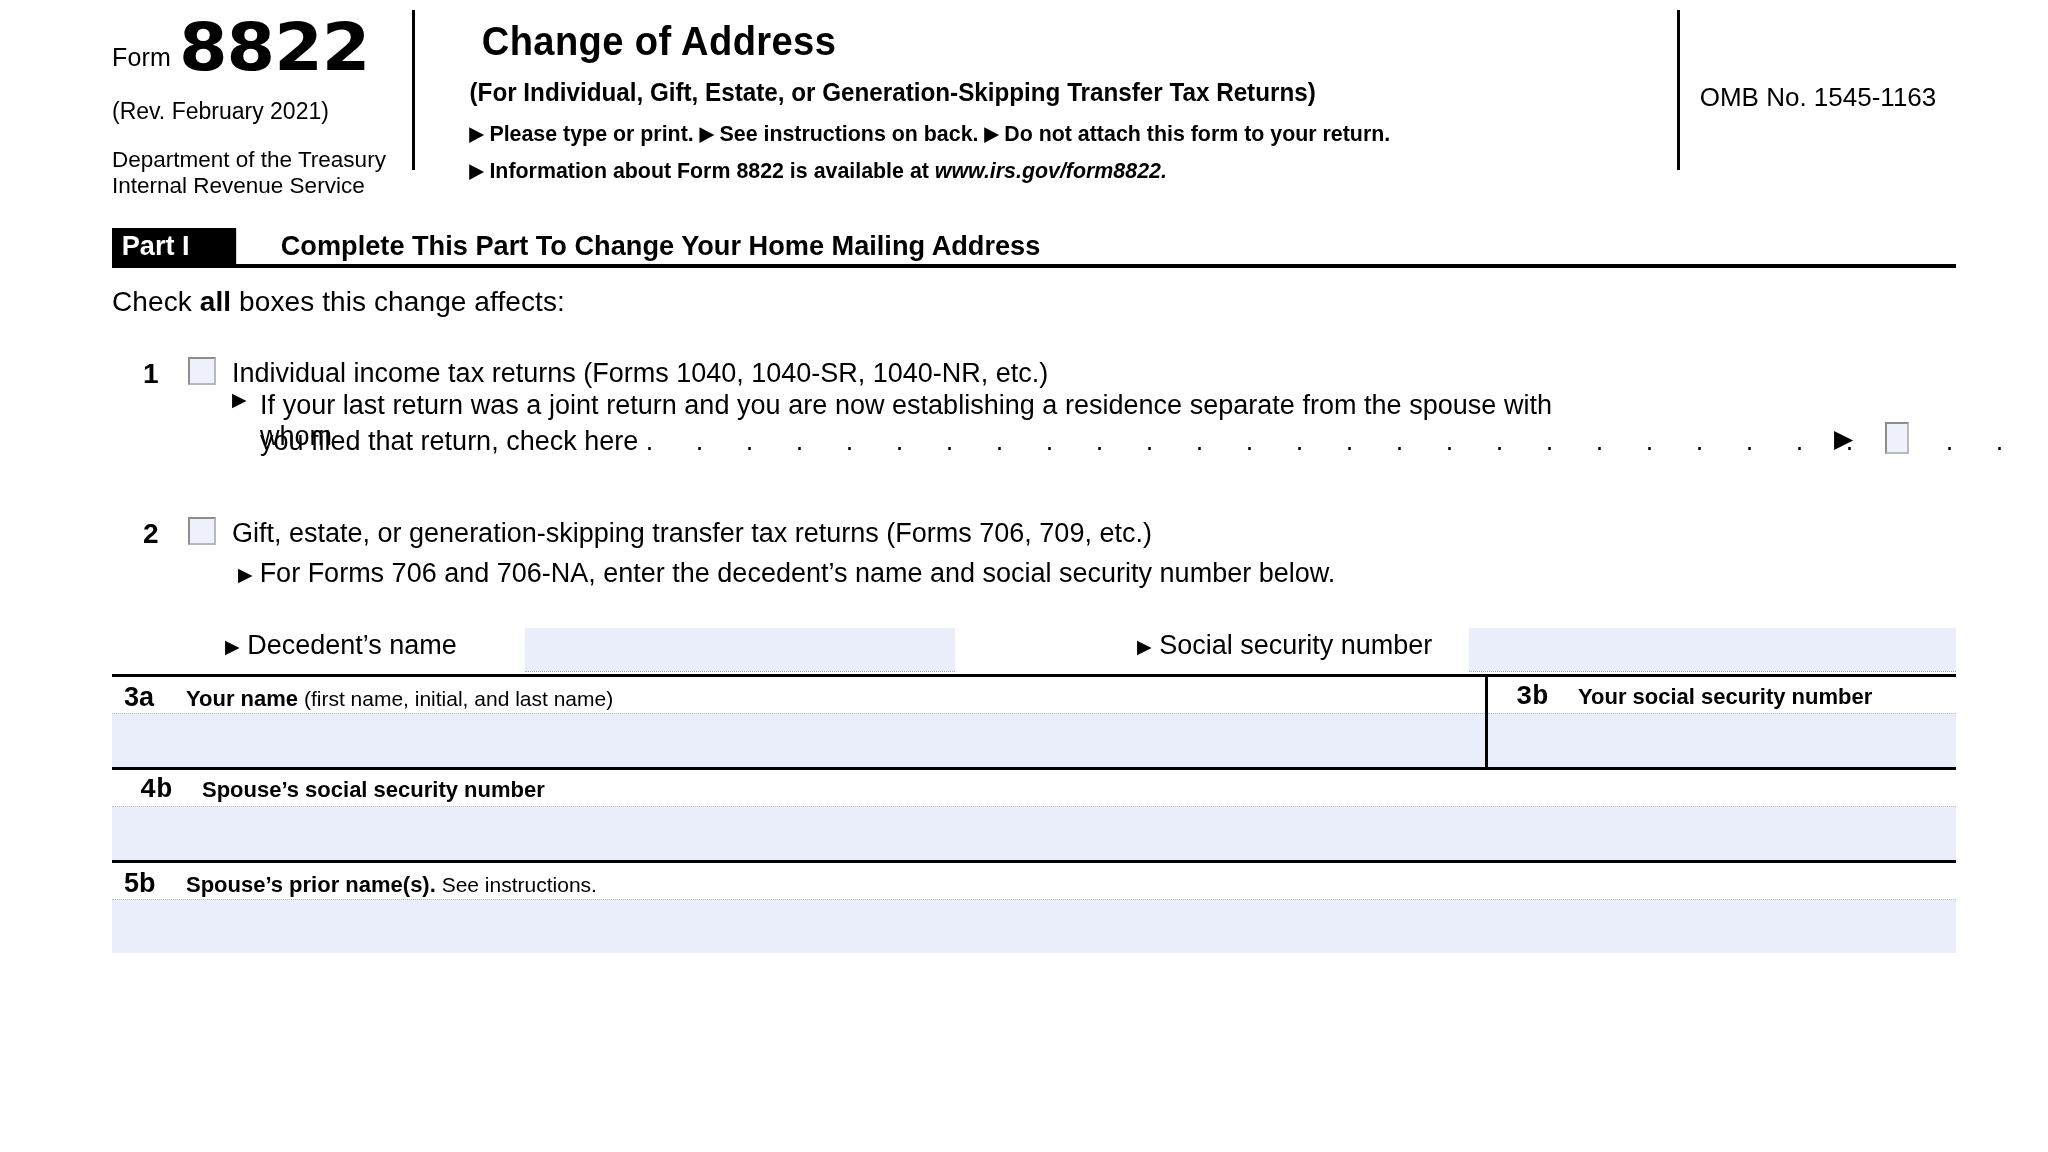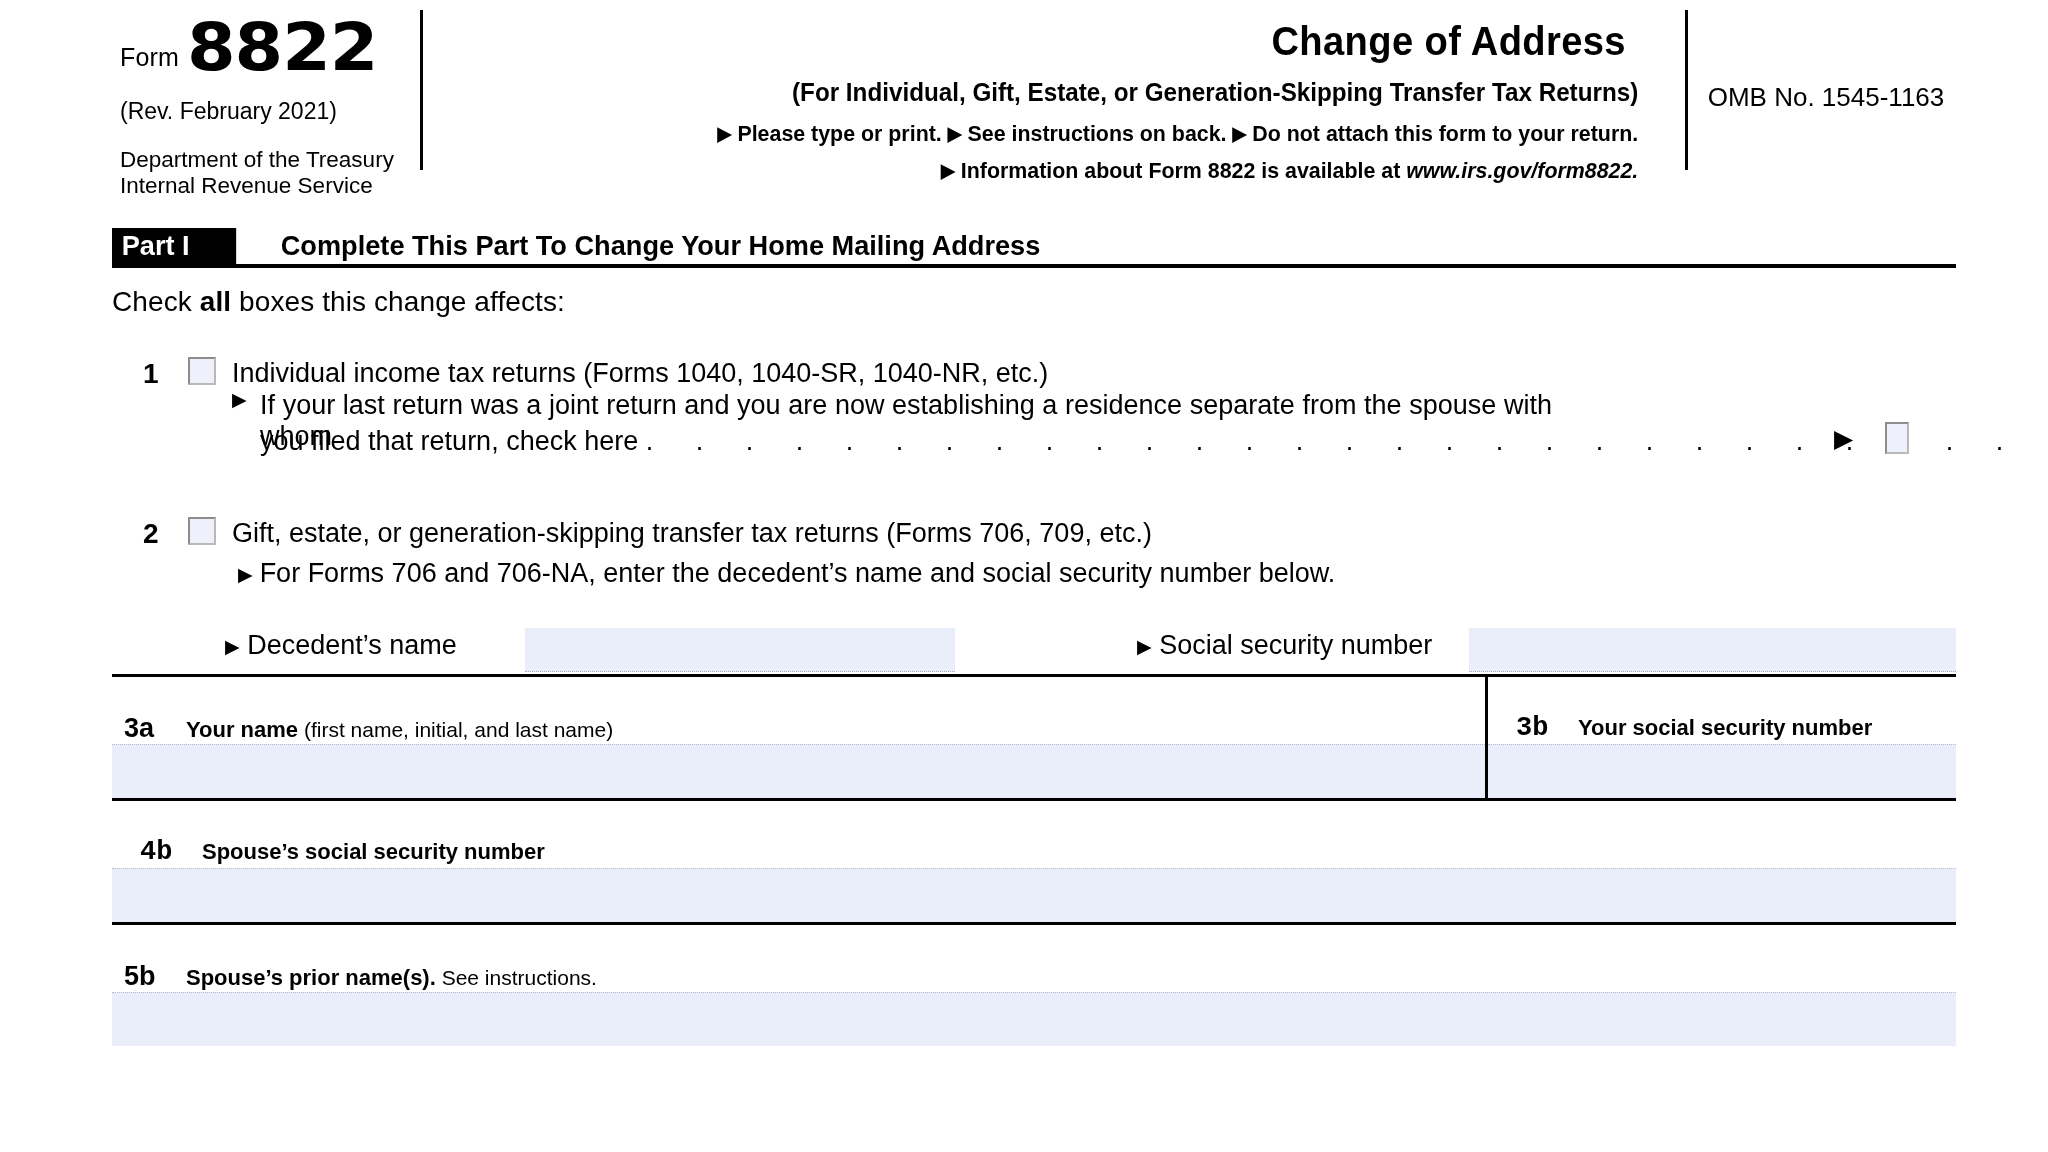--- a/index.html
+++ b/index.html
@@ -18,21 +18,21 @@
 
   .page {
     position: relative;
     width: 2048px;
     height: 1152px;
   }
 
   
   .header {
     position: absolute;
-    left: 120px;
+    left: 112px;
     top: 6px;
     width: 1844px;
     height: 218px;
     display: flex;
     flex-direction: row;
     align-items: stretch;
   }
 
   .hdr-left {
     width: 300px;
@@ -75,22 +75,22 @@
   .hdr-divider {
     width: 0;
     flex: 0 0 0px;
     border-left: 3px solid #000;
     margin: 4px 0 0 0;
     height: 160px;
   }
 
   .hdr-center {
     flex: 1 1 auto;
-    text-align: right;
-    padding: 14px 16px 0 16px;
+    text-align: left;
+    padding: 14px 16px 0 24px;
     position: relative;
   }
   .title-main {
     font-size: 41px;
     font-weight: bold;
     font-family: "Liberation Sans", sans-serif;
     transform: scaleX(0.93);
     letter-spacing: 0.4px;
     line-height: 1.05;
   }
@@ -290,21 +290,20 @@
     width: 100%;
     box-sizing: border-box;
   }
   .cell-label {
     position: relative;
     height: 36px;
     padding-top: 5px;
     padding-left: 12px;
     box-sizing: border-box;
     white-space: nowrap;
-    margin-top: 31px;
   }
   .lbl-num {
     font-size: 27px;
     font-weight: bold;
     display: inline-block;
     width: 62px;
     text-align: left;
     padding-left: 0px;
   }
   .lbl-strong {

